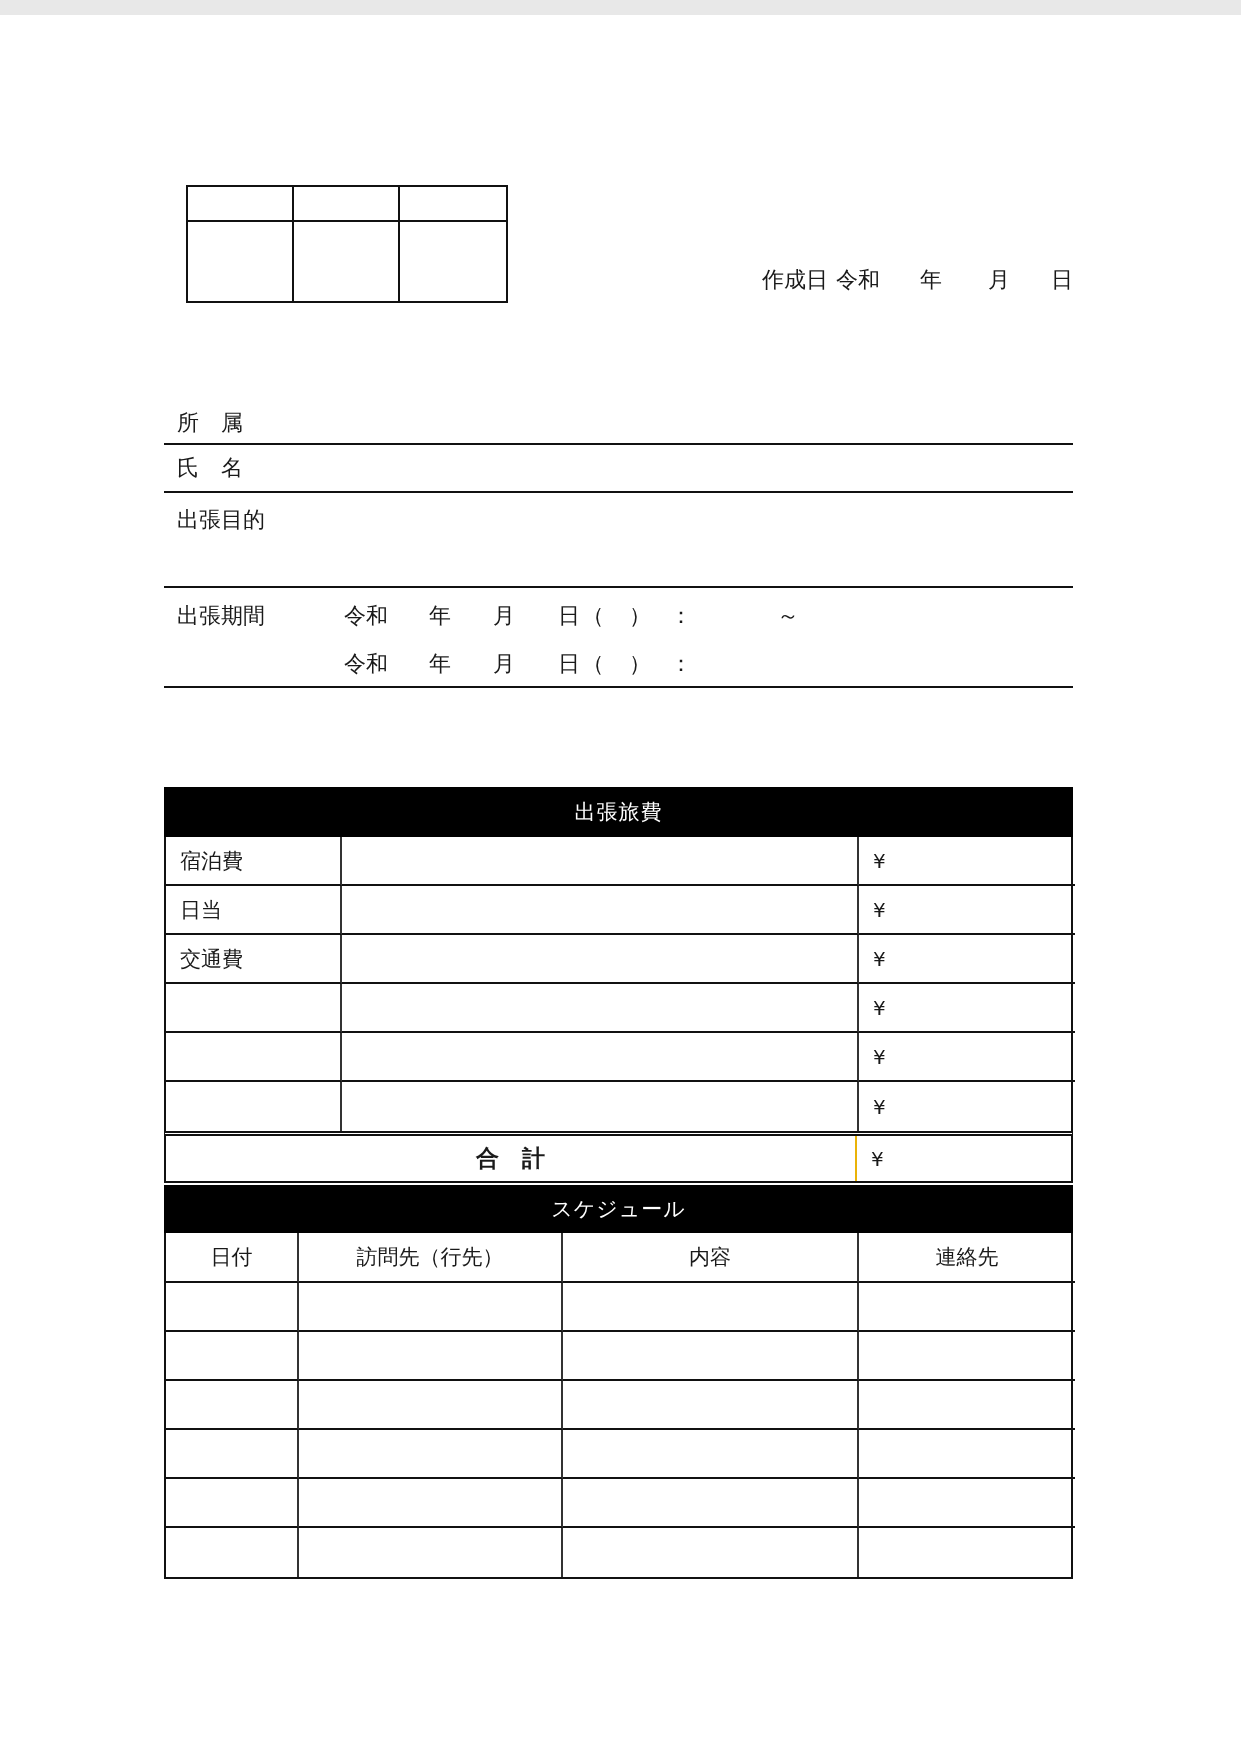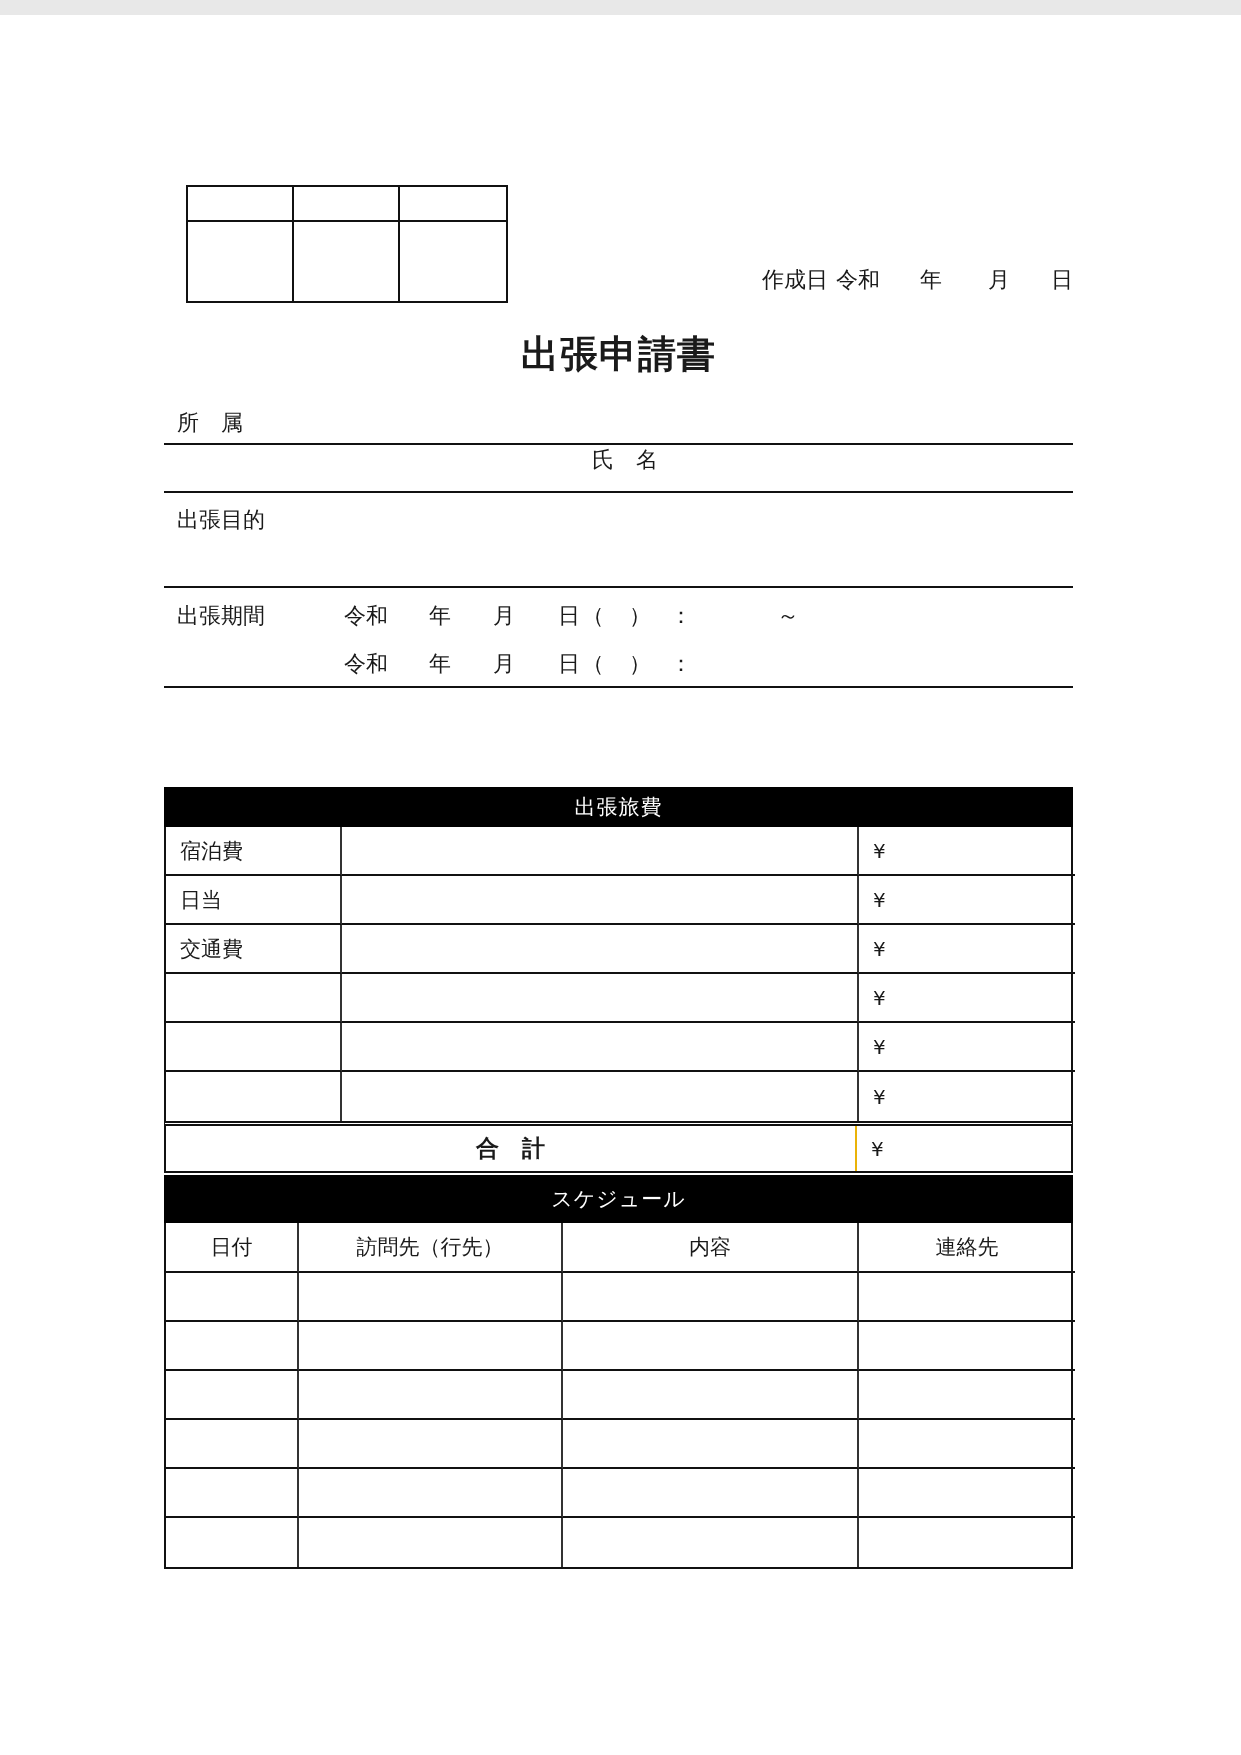--- a/index.html
+++ b/index.html
@@ -40,21 +40,21 @@
   
   .title{
     position:absolute;left:164px;top:314px;width:909px;
     text-align:center;font-size:38px;font-weight:bold;letter-spacing:1px;
   }
 
   
   .fields{position:absolute;left:164px;top:388px;width:909px;font-size:22px;}
   .frow{border-bottom:2px solid #111;display:flex;align-items:center;padding-left:13px;}
   .frow.f-aff{height:42px;}
-  .frow.f-name{height:48px;flex-direction:column;}
+  .frow.f-name{height:48px;}
   .frow.f-dest{height:50px;}
   .frow.f-purpose{height:95px;align-items:flex-start;padding-top:12px;}
   .frow .flabel{flex:0 0 auto;}
   .frow .fvalue{flex:1 1 auto;align-self:stretch;}
 
   .period{border-bottom:2px solid #111;height:100px;padding:13px 0 0 13px;font-size:22px;}
   .period .prow{display:flex;align-items:baseline;white-space:nowrap;margin-bottom:18px;}
   .period .plabel{display:inline-block;width:96px;}
   .period .t-era{margin-left:71px;}
   .period .t-year{margin-left:41px;}
@@ -63,21 +63,21 @@
   .period .t-open{margin-left:2px;}
   .period .t-close{margin-left:25px;}
   .period .t-colon{margin-left:19px;}
   .period .t-tilde{margin-left:85px;}
   .period .prow.second{padding-left:96px;}
   .period .prow.second .t-era{margin-left:71px;}
 
   
   .money{position:absolute;left:164px;top:772px;width:909px;font-size:21px;}
   .bar{
-    height:40px;background:#000;color:#fff;
+    height:50px;background:#000;color:#fff;
     display:flex;align-items:center;justify-content:center;
     font-size:21px;letter-spacing:1px;
   }
   .bar.schedule-bar{height:48px;margin-top:2px;}
 
   .expense-grid{
     display:grid;grid-template-columns:176px 517px 216px;
     border-left:2px solid #111;border-right:2px solid #111;
   }
   .expense-grid .cell{
@@ -128,21 +128,20 @@
   </div>
 
   <div class="created">
     <span>作成日</span>
     <span class="g-era">令和</span>
     <span class="g-year">年</span>
     <span class="g-month">月</span>
     <span class="g-day">日</span>
   </div>
 
-  <div class="title">出張申請書</div>
 
   <div class="fields">
     <div class="frow f-aff">
       <span class="flabel">所　属</span>
       <span class="fvalue"></span>
     </div>
     <div class="frow f-name">
       <span class="flabel">氏　名</span>
       <span class="fvalue"></span>
     </div>

